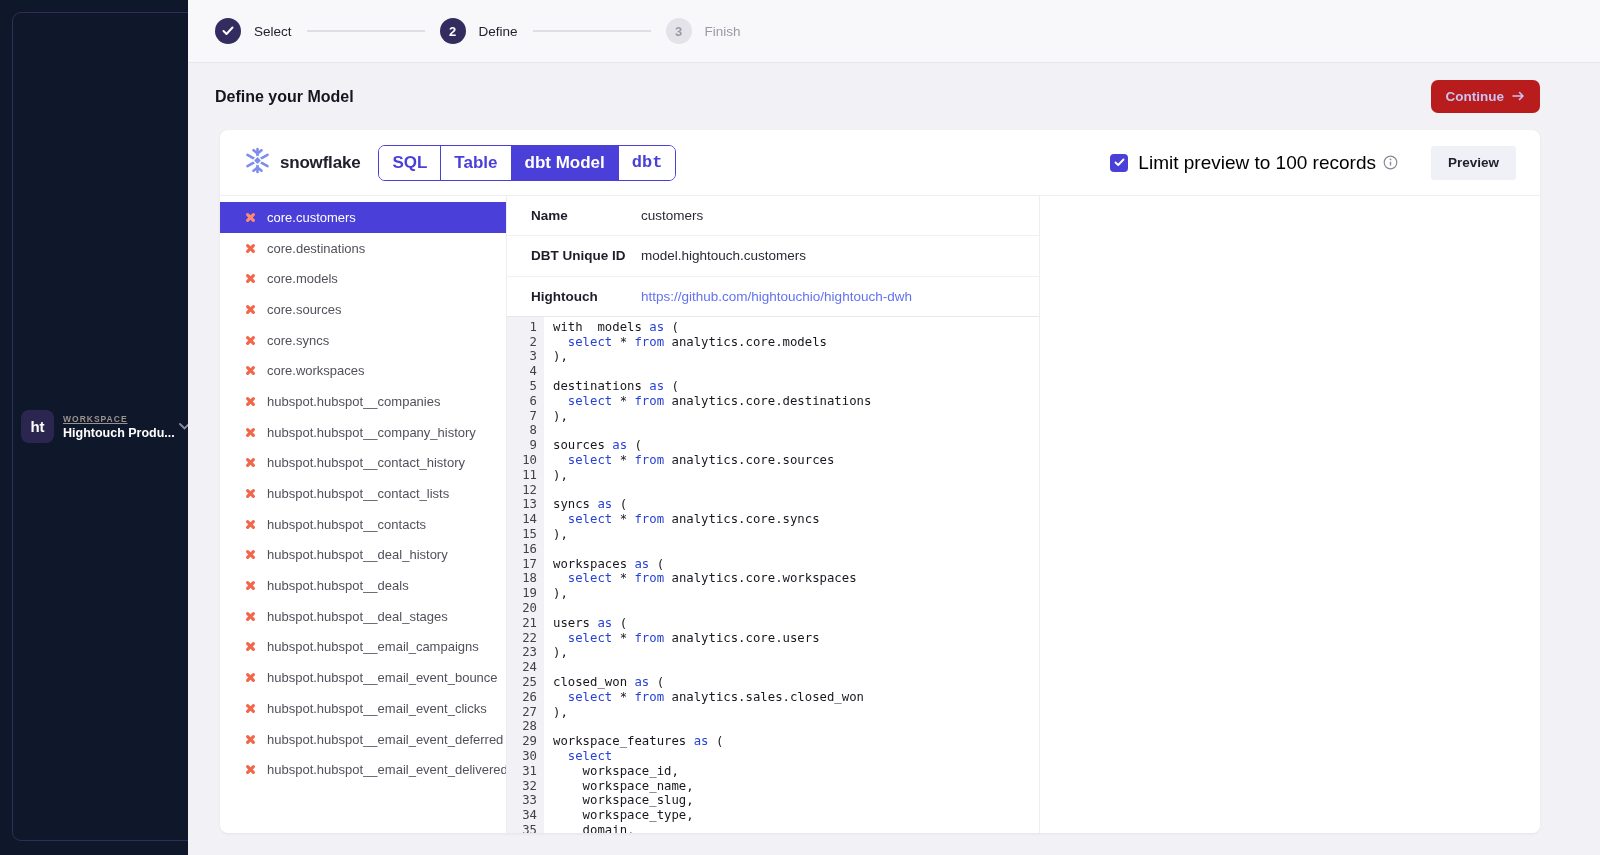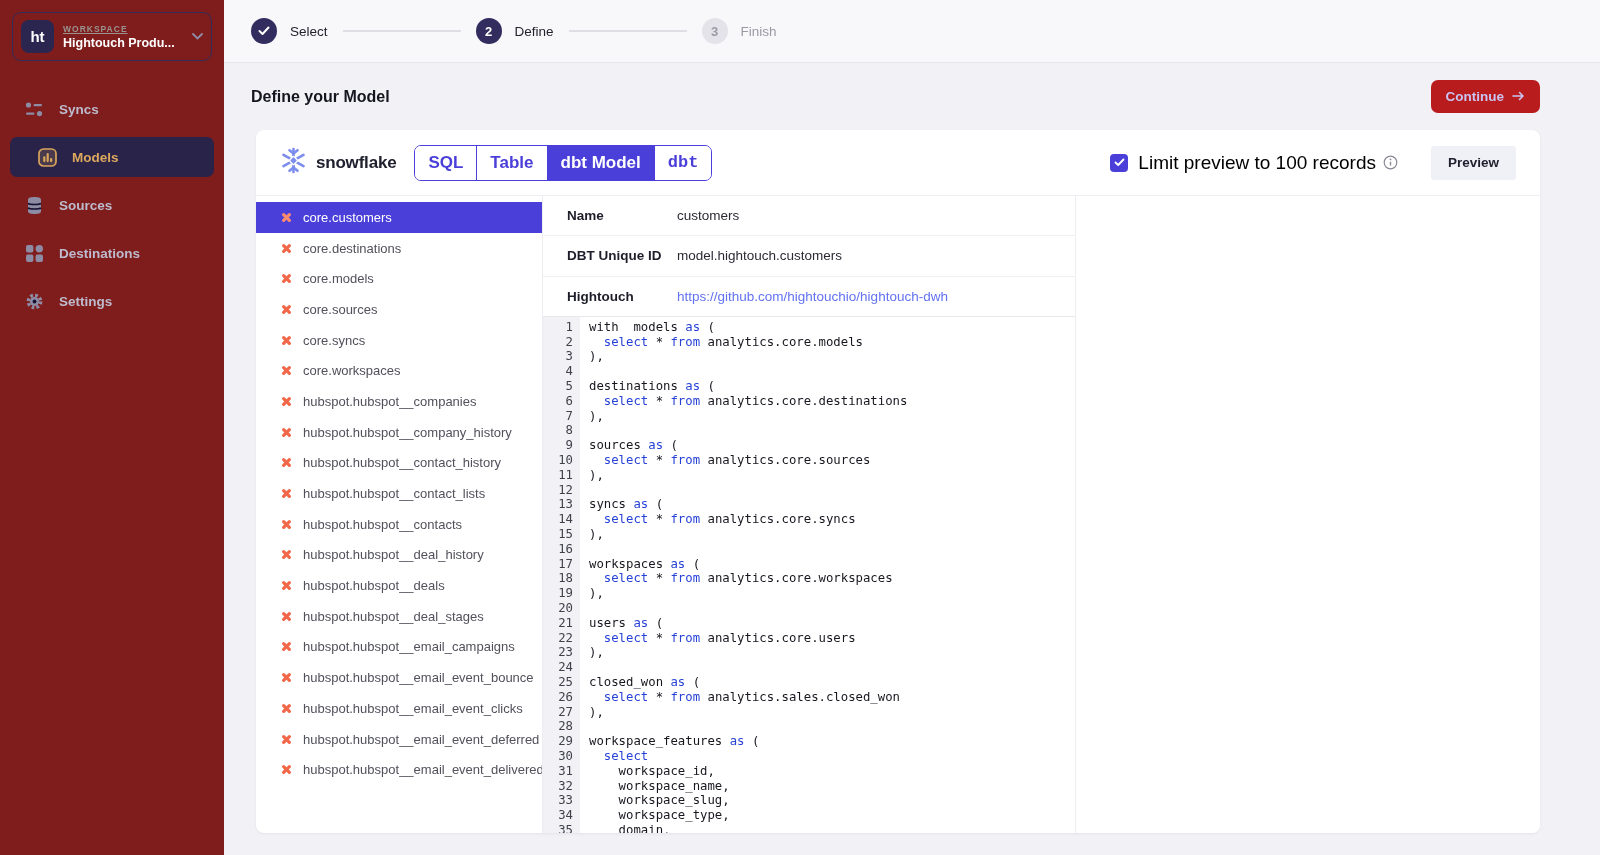--- a/index.html
+++ b/index.html
@@ -1,21 +1,21 @@
 <!DOCTYPE html>
 <html><head>
 <meta charset="utf-8">
 <style>
   * { margin:0; padding:0; box-sizing:border-box; }
   html,body { width:1600px; height:855px; overflow:hidden; }
   body { font-family:"Liberation Sans", sans-serif; background:#F1F1F6; }
   .app { display:flex; width:1600px; height:855px; }
 
   
-  .sidebar { width:224px; height:100%; background:#7f1d1d; flex:none; display:flex; flex-direction:column; }
+  .sidebar { width:188px; height:100%; background:#0f172a; flex:none; display:flex; }
   .ws-card { margin:12px 12px 14px 12px; border:1px solid #322C58; border-radius:9px; padding:7px 8px; display:flex; align-items:center; cursor:pointer; }
   .ws-logo { width:33px; height:33px; border-radius:8px; background:#2B2650; color:#FFFFFF; font-weight:bold; font-size:15px; display:flex; align-items:center; justify-content:center; flex:none; }
   .ws-text { margin-left:9px; flex:1; min-width:0; }
   .ws-label { font-size:8.5px; letter-spacing:1px; color:#9A938F; font-weight:bold;text-decoration:underline; }
   .ws-name { font-size:12.5px; color:#FFFFFF; font-weight:bold; margin-top:2px; white-space:nowrap; overflow:hidden; }
   .ws-chevron { color:#8E8CA4; flex:none; margin-left:4px; display:flex; }
   .nav { margin-top:14px; display:flex; flex-direction:column; gap:8px; }
   .nav-item { margin:0 10px; height:40px; border-radius:7px; display:flex; align-items:center; padding-left:15px; gap:15px; cursor:pointer; color:#BDBBCD; font-size:13.5px; font-weight:bold; }
   .nav-item.active { background:#292349; color:#DCA85E;padding-left:28px; }
   .nav-icon { width:19px; height:19px; flex:none; display:flex; align-items:center; justify-content:center; }

